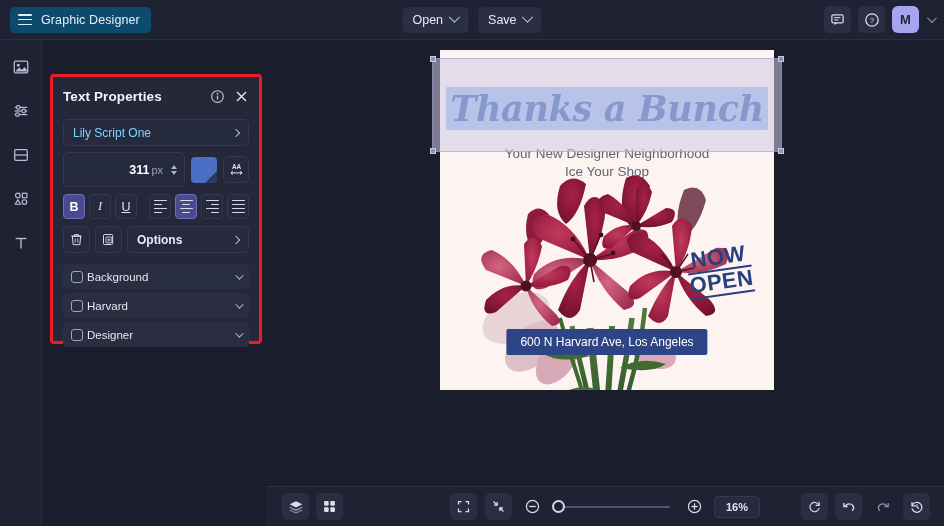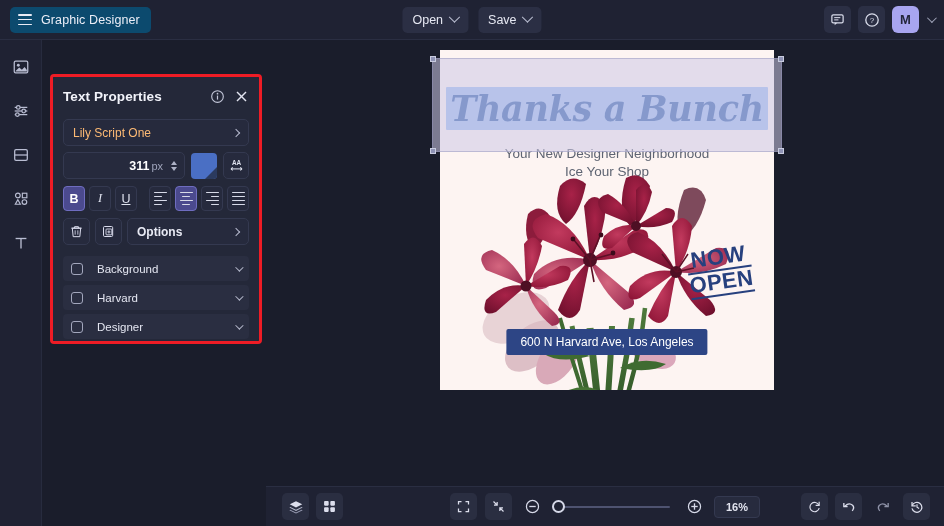--- a/index.html
+++ b/index.html
@@ -78,27 +78,27 @@
     padding-top: 2px;
   }
   .panel-title { color: #f2f3fa; font-size: 13.5px; font-weight: bold; letter-spacing: .1px; }
   .head-icons { display: flex; align-items: center; gap: 9px; }
 
   .row { margin-top: 6px; }
   .field {
     height: 27px; background: #262a3d; border: 1px solid #343950; border-radius: 5px;
     display: flex; align-items: center; padding: 0 9px;
   }
-  .font-name { color: #fdba74; font-size: 12px; flex: 1; }
+  .font-name { color: #7dd3fc; font-size: 12px; flex: 1; }
   .chev-sm { width: 6px; height: 6px; border-right: 1.5px solid #b6bacd; border-top: 1.5px solid #b6bacd;
              transform: rotate(45deg); }
 
   .size-row { display: flex; gap: 6px; align-items: center; margin-top: 6px; }
   .size-box {
-    flex: 1; height: 27px; background: #262a3d; border: 1px solid #343950; border-radius: 5px;
+    flex: 1; height: 35px; background: #262a3d; border: 1px solid #343950; border-radius: 5px;
     display: flex; align-items: center; justify-content: flex-end; padding: 0 7px; gap: 6px;
   }
   .size-val { color: #ffffff; font-size: 12.5px; font-weight: bold; }
   .size-unit { color: #9ea3ba; font-size: 11px; margin-left: -4px; }
   .stepper { display: flex; flex-direction: column; gap: 2px; align-items: center; margin-left: 2px; }
   .stepper span { display: block; width: 0; height: 0; border-left: 3.5px solid transparent; border-right: 3.5px solid transparent; }
   .stepper .up { border-bottom: 4px solid #aeb2c6; }
   .stepper .dn { border-top: 4px solid #aeb2c6; }
 
   .swatch {
@@ -131,21 +131,21 @@
   }
   .options-btn {
     flex: 1; height: 27px; background: #262a3d; border: 1px solid #343950; border-radius: 5px;
     display: flex; align-items: center; padding: 0 9px;
   }
   .options-label { flex: 1; color: #e8eaf4; font-size: 12px; font-weight: bold; }
 
   .acc-list { margin-top: 11px; display: flex; flex-direction: column; gap: 4px; }
   .acc-row {
     height: 25px; background: #2a2e41; border-radius: 4px;
-    display: flex; align-items: center; padding: 0 8px; gap: 14px;
+    display: flex; align-items: center; padding: 0 8px; gap: 4px;
   }
   .cbox { width: 12px; height: 12px; border: 1.4px solid #a3a7bd; border-radius: 3px; background: transparent; }
   .acc-label { flex: 1; color: #e4e6f1; font-size: 11.5px; }
   .chev-dn { width: 6px; height: 6px; border-right: 1.5px solid #b6bacd; border-bottom: 1.5px solid #b6bacd;
              transform: rotate(45deg) translateY(-2px); }
 
   
   .stage {
     position: absolute; left: 266px; top: 40px; width: 678px; height: 446px;
     background: #1a1d2b;

